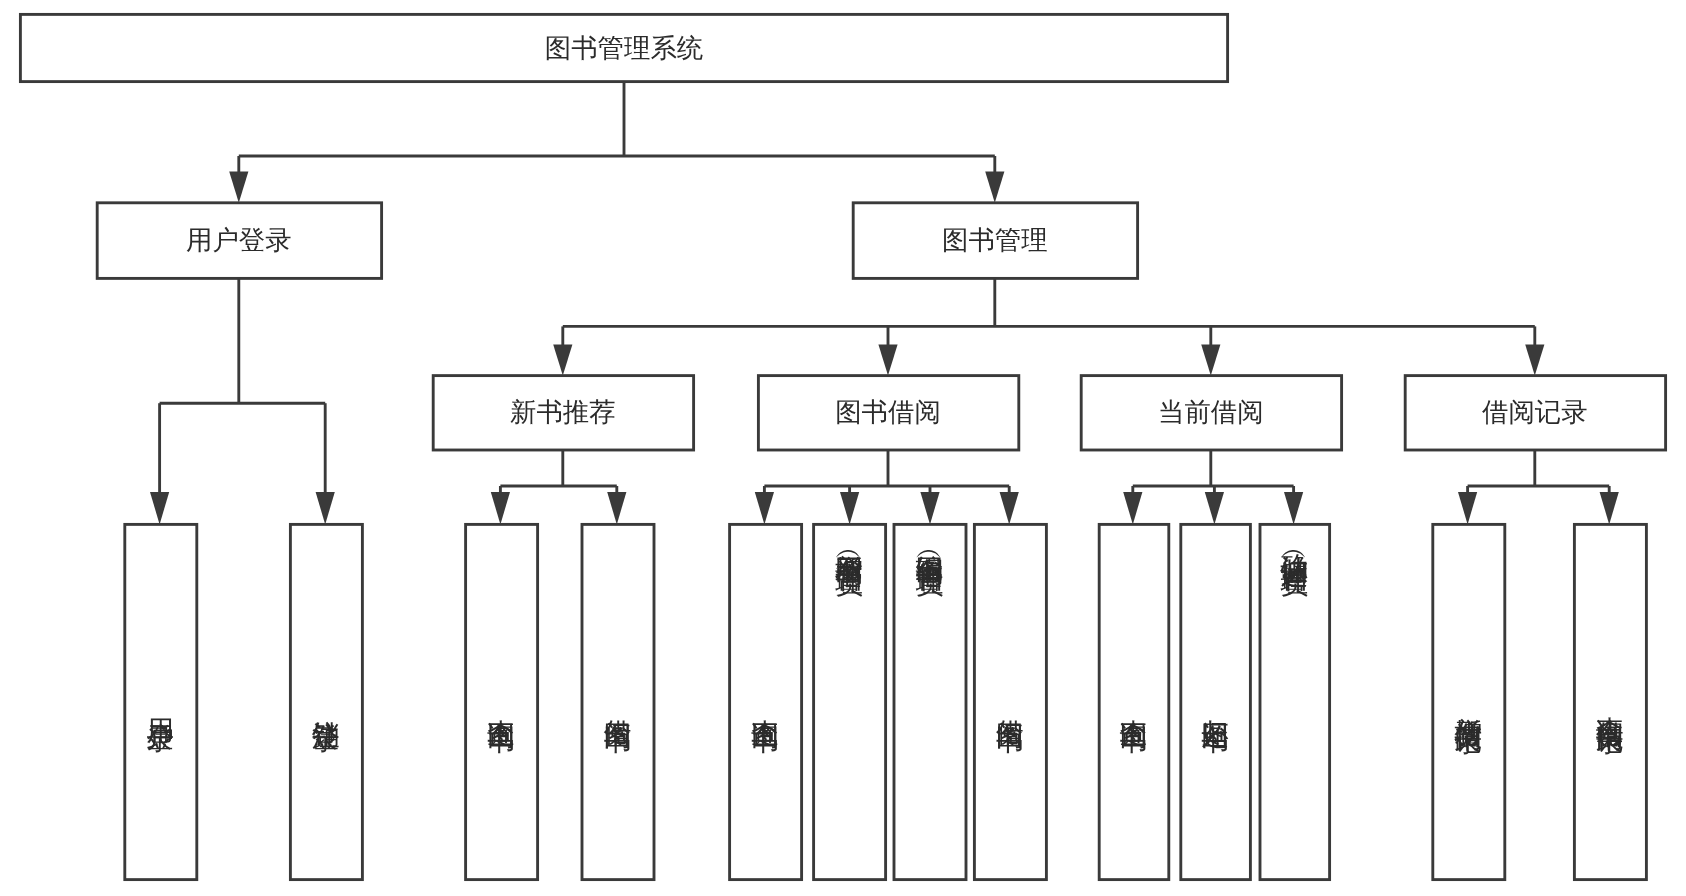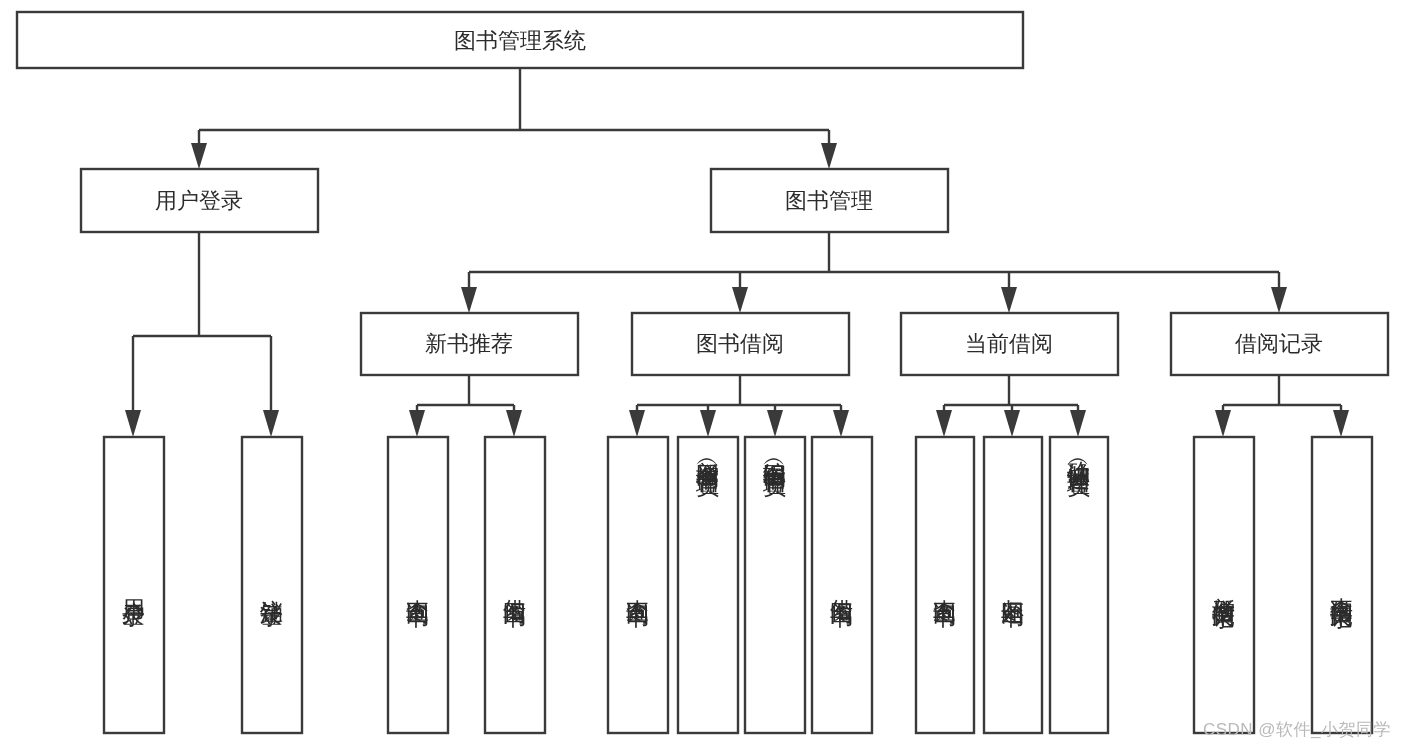--- a/index.html
+++ b/index.html
@@ -191,21 +191,20 @@
     <div class="vlabel" data-align="top" style="left: 678px; top: 437px; width: 60px; height: 296px;">新增图书（管理员）</div>
     <div class="vlabel" data-align="top" style="left: 745px; top: 437px; width: 60px; height: 296px;">编辑图书（管理员）</div>
     <div class="vlabel" style="left: 812px; top: 437px; width: 60px; height: 296px;">借阅图书</div>
     <div class="vlabel" style="left: 916px; top: 437px; width: 58px; height: 296px;">查询图书</div>
     <div class="vlabel" style="left: 984px; top: 437px; width: 58px; height: 296px;">归还图书</div>
     <div class="vlabel" data-align="top" style="left: 1050px; top: 437px; width: 58px; height: 296px;">确认归还（管理员）</div>
     <div class="vlabel" style="left: 1194px; top: 437px; width: 60px; height: 296px;">新增借阅记录</div>
     <div class="vlabel" style="left: 1312px; top: 437px; width: 60px; height: 296px;">查询借阅记录</div>
   </div>
 
-  <div class="watermark">CSDN @软件_小贺同学</div>
 </div>
 
 <style>
   .vlabel {
     position: absolute;
     writing-mode: vertical-rl;
     text-orientation: upright;
     font-family: "Liberation Sans", "DejaVu Sans", sans-serif;
     font-size: 23px;
     line-height: 1.22;

